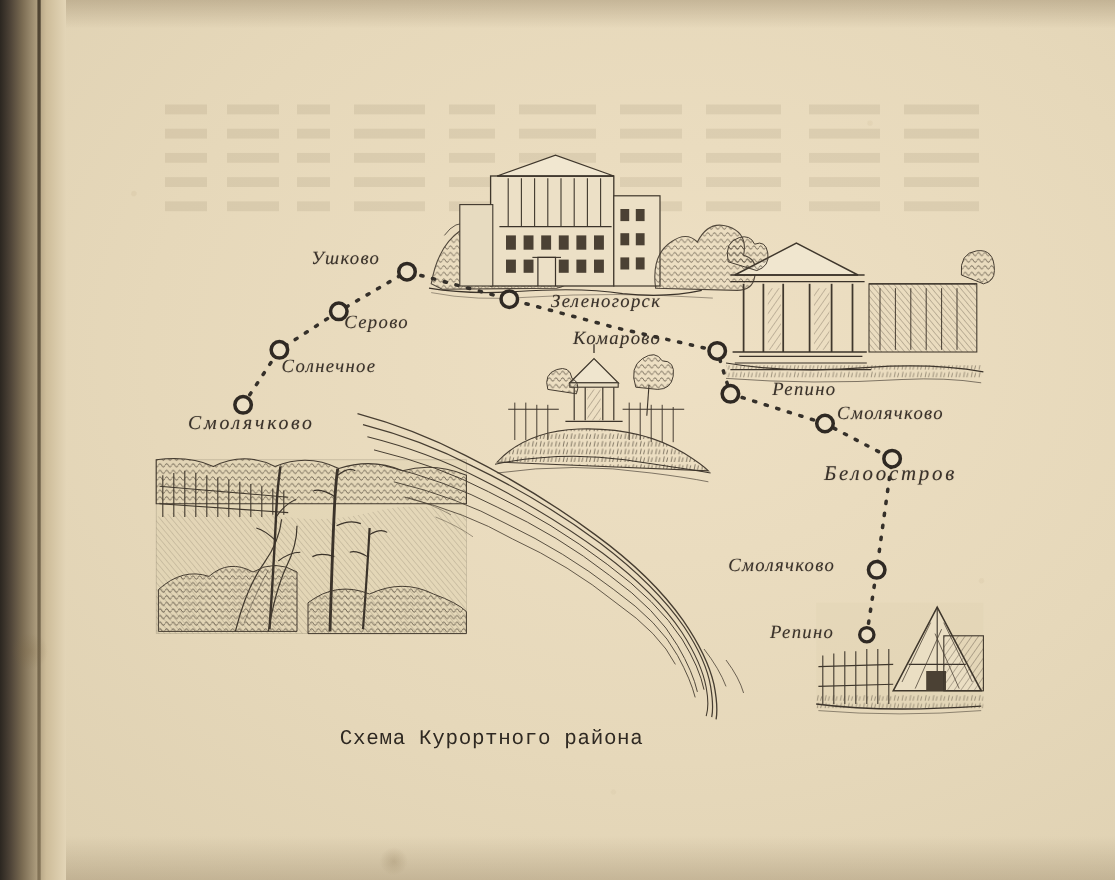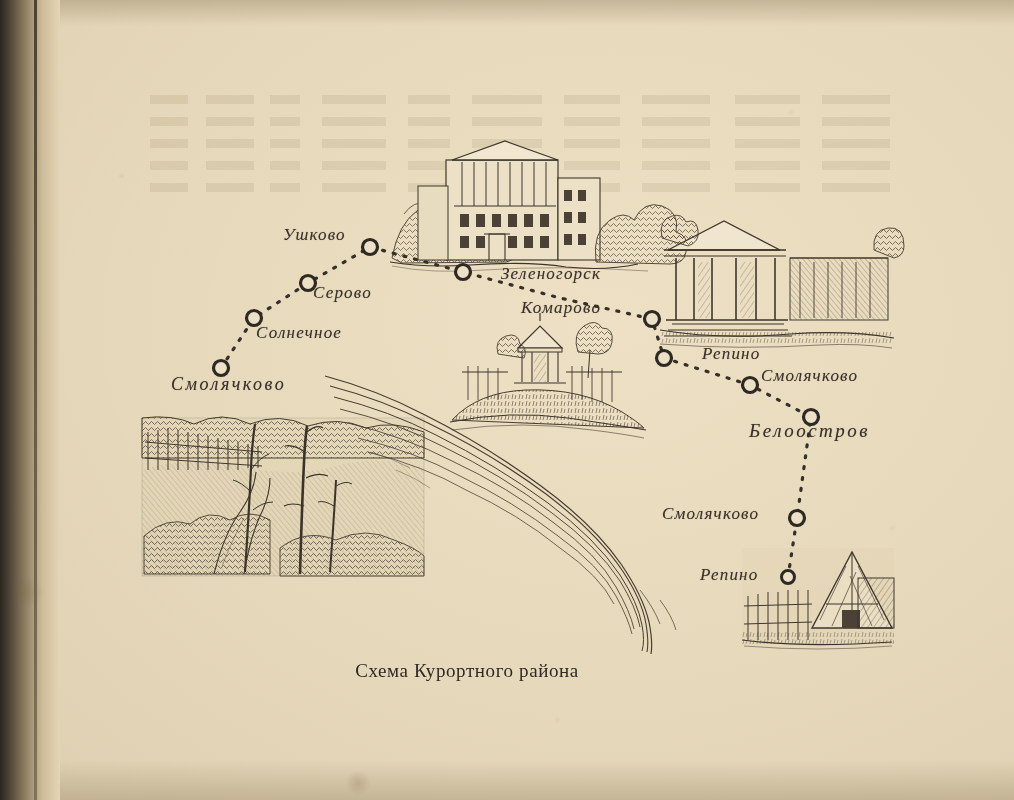--- a/index.html
+++ b/index.html
@@ -66,23 +66,22 @@
     color:#3a322a;
     font-family:Liberation Serif, serif;
     font-style:italic;
     font-size:17px;
     letter-spacing:1.2px;
     white-space:nowrap;
     text-shadow:0 0 1px rgba(58,50,42,.35);
   }
   #caption{
     position:absolute;left:0;top:660px;width:894px;text-align:center;
-    color:#2f2922;font-family:Liberation Serif, serif;font-size:19px;
+    color:#2f2922;font-family:Liberation Mono, monospace;font-size:19px;
     letter-spacing:.6px;
-    padding-left:20px;
   }
   .smudge{
     position:absolute;border-radius:50%;
     background:radial-gradient(circle, rgba(120,98,62,.22), rgba(120,98,62,0) 70%);
     pointer-events:none;
   }
 </style>
 </head>
 <body>
 

